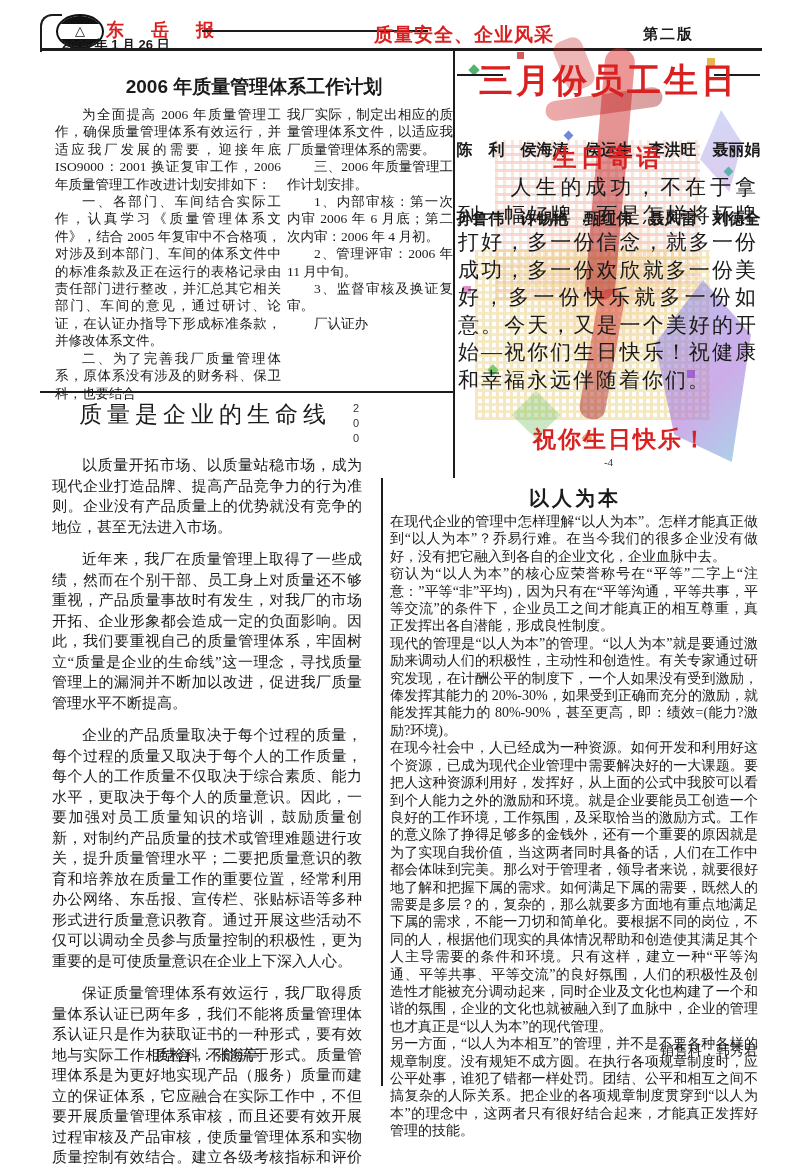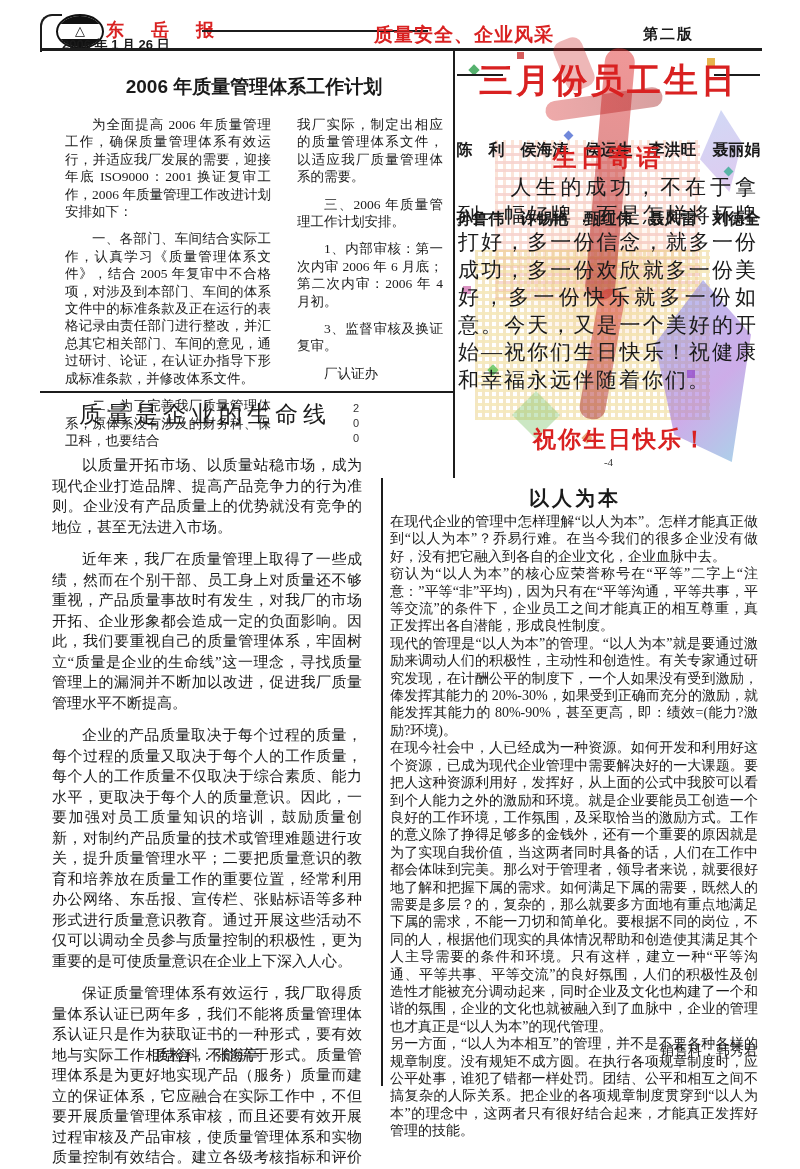--- a/index.html
+++ b/index.html
@@ -31,21 +31,21 @@
   .paper-name { left:106px; top:18px; font-size:18px; letter-spacing:11px; }
   .name-rule { left:202px; top:30px; width:226px; }
   .date-line { left:62px; top:36px; font-size:13px; }
   .section-title { left:374px; top:22px; font-size:19px; letter-spacing:1px; }
   .edition { left:643px; top:25px; font-size:15px; letter-spacing:2px; }
   .top-rule { left:40px; top:48px; width:722px; height:3px; }
 
   
   .a1-title { left:55px; top:74px; width:398px; font-size:19px; }
   .a1-col { font-size:13.5px; line-height:17.4px; }
-  .a1-col p { margin:10px; text-indent:2em; }
+  .a1-col p { margin:0; text-indent:2em; }
   .a1-col p.noindent { text-indent:0; }
   .a1-col1 { left:55px; top:106px; width:226px; }
   .a1-col2 { left:287px; top:106px; width:166px; }
   .a1-sig { margin-top:18px; text-indent:2em; }
 
   
   .mid-hline { left:40px; top:391px; width:413px; }
   .right-vline { left:453px; top:50px; height:428px; }
   .bottom-vline { left:381px; top:478px; height:608px; width:1.5px; }
 
@@ -108,20 +108,21 @@
   <div class="abs a1-col a1-col1 jus">
     <p>为全面提高 2006 年质量管理工作，确保质量管理体系有效运行，并适应我厂发展的需要，迎接年底 ISO9000：2001 换证复审工作，2006 年质量管理工作改进计划安排如下：</p>
     <p>一、各部门、车间结合实际工作，认真学习《质量管理体系文件》，结合 2005 年复审中不合格项，对涉及到本部门、车间的体系文件中的标准条款及正在运行的表格记录由责任部门进行整改，并汇总其它相关部门、车间的意见，通过研讨、论证，在认证办指导下形成标准条款，并修改体系文件。</p>
     <p>二、为了完善我厂质量管理体系，原体系没有涉及的财务科、保卫科，也要结合</p>
   </div>
 
   <div class="abs a1-col a1-col2 jus">
     <p class="noindent">我厂实际，制定出相应的质量管理体系文件，以适应我厂质量管理体系的需要。</p>
     <p>三、2006 年质量管理工作计划安排。</p>
     <p>1、内部审核：第一次内审 2006 年 6 月底；第二次内审：2006 年 4 月初。</p>
+    <p>2、管理评审：2006 年 11 月中旬。</p>
     <p>3、监督审核及换证复审。</p>
     <p class="a1-sig">厂认证办</p>
   </div>
 
   <div class="abs hline mid-hline"></div>
   <div class="abs vline right-vline"></div>
   <div class="abs vline bottom-vline"></div>
 
   <div class="abs bday-art">
     <div class="art" style="left:30px;top:120px;width:240px;height:260px;background:radial-gradient(closest-side,rgba(250,205,165,0.55),rgba(250,205,165,0) 72%);"></div>

